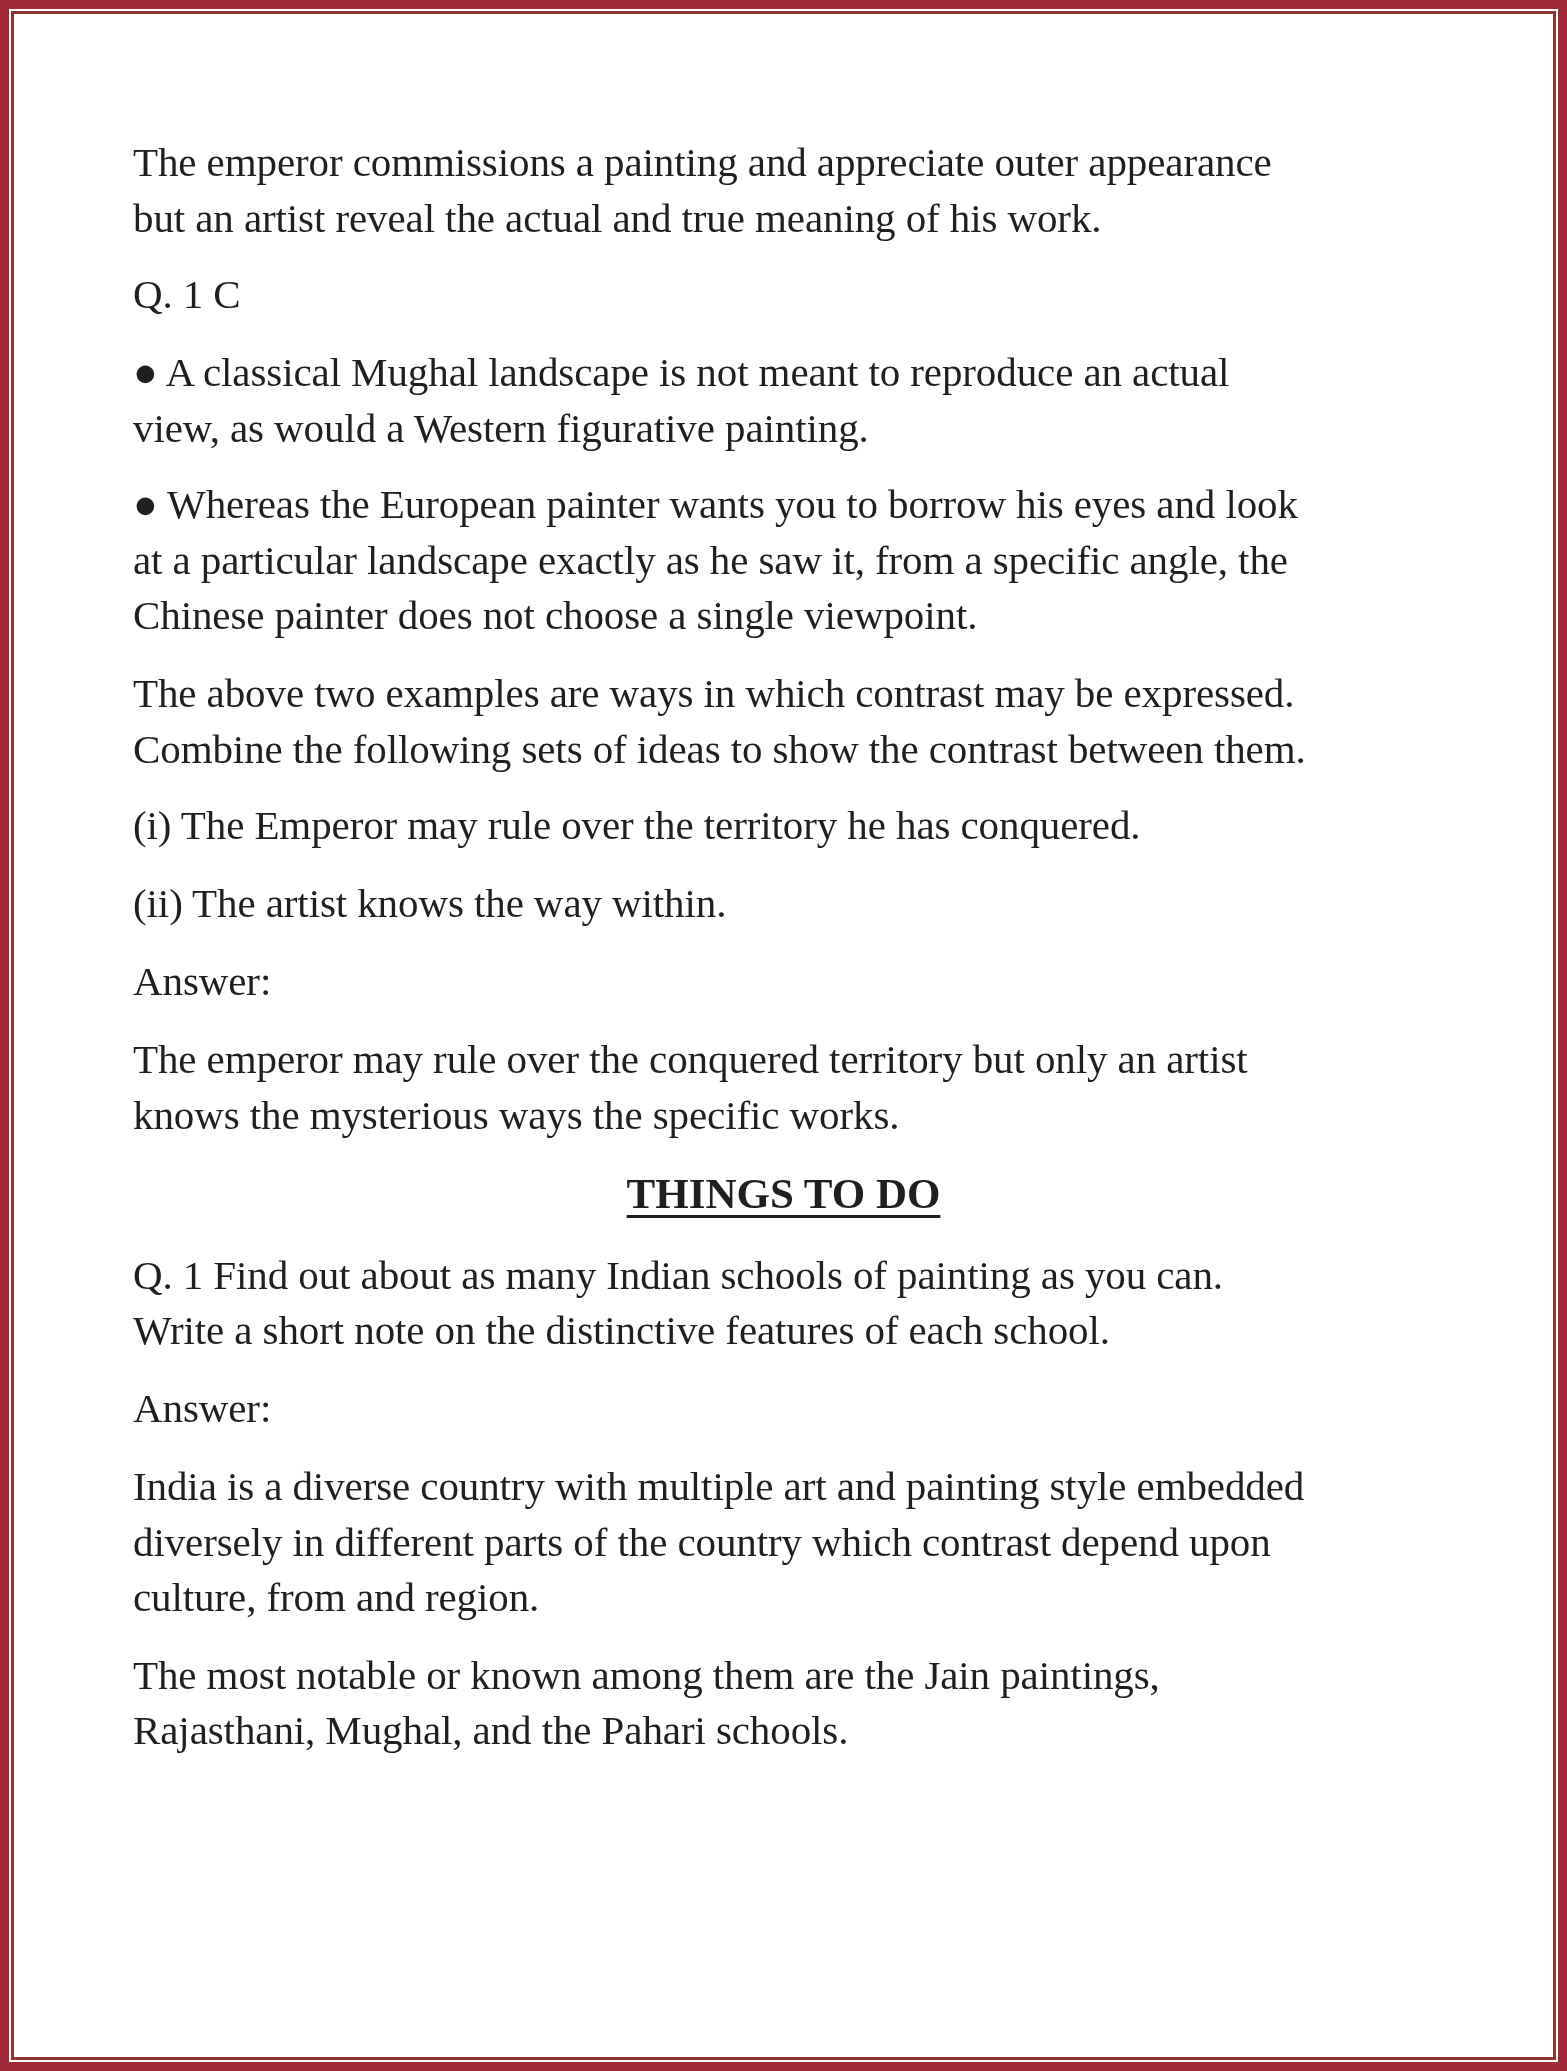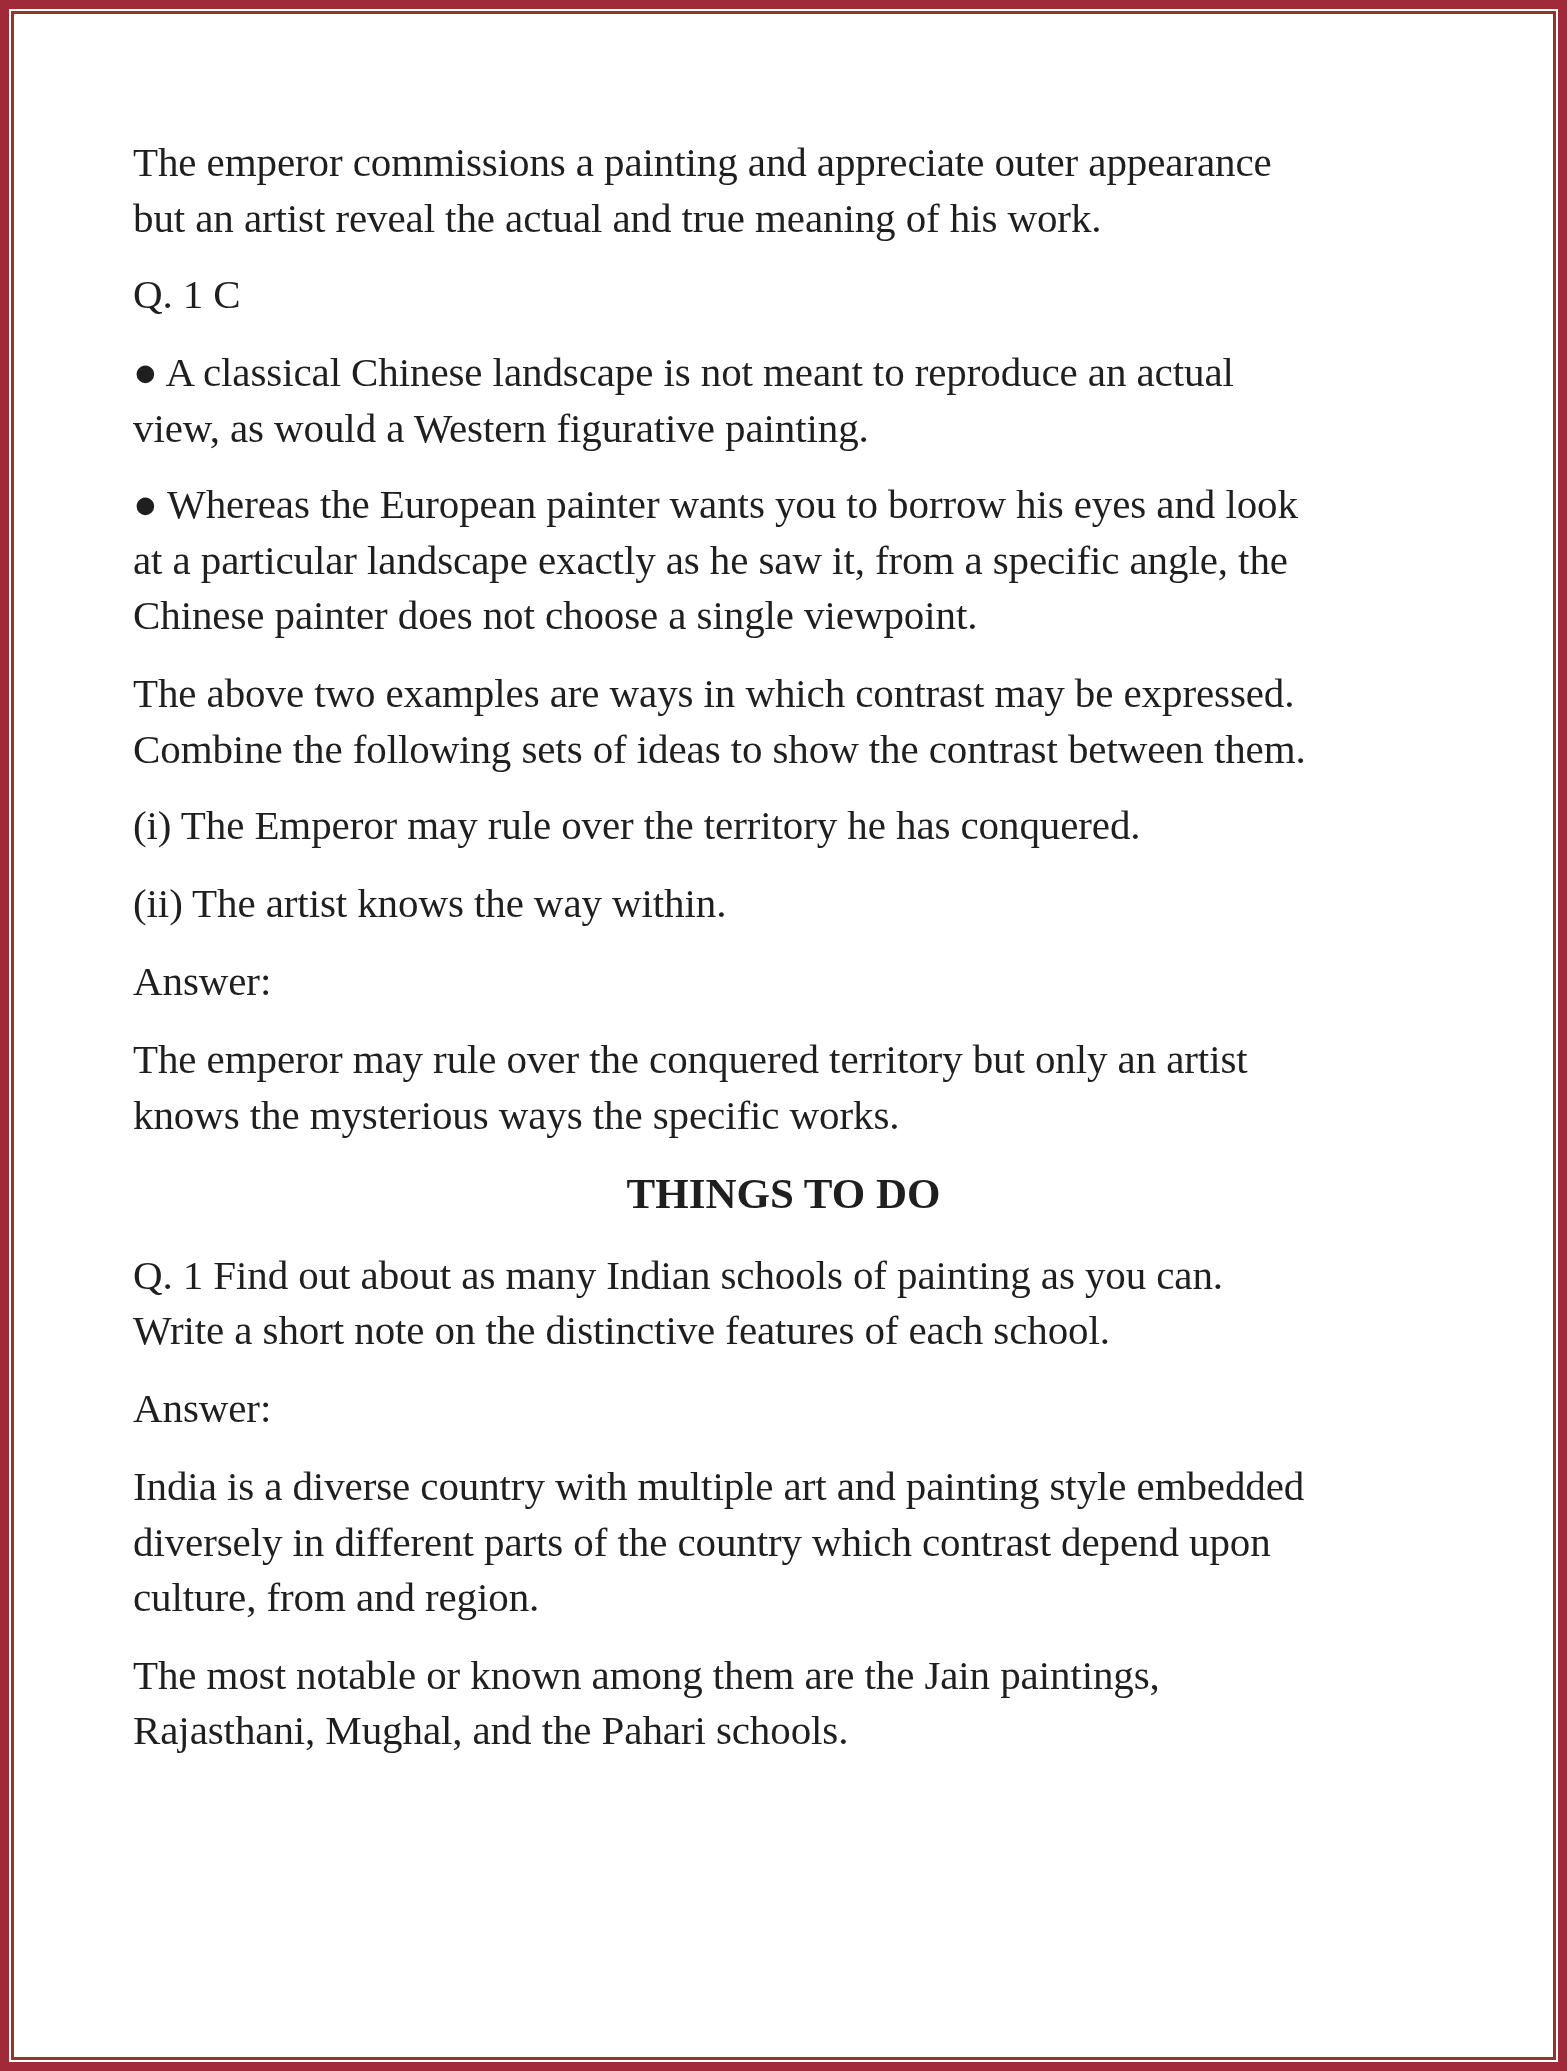--- a/index.html
+++ b/index.html
@@ -24,41 +24,41 @@
     position: absolute; left: 133px;
     font-size: 41px; line-height: 41px; white-space: nowrap;
     letter-spacing: -0.1px;
   }
   .heading {
     position: absolute; left: 0; width: 1567px; text-align: center;
     font-size: 43px; line-height: 43px; font-weight: bold;
     white-space: nowrap;
   }
   .heading span {
-    text-decoration-thickness: 3px;
+    text-decoration: underline; text-decoration-thickness: 3px;
     text-underline-offset: 7px;
     text-align: center;
   }
 </style>
 </head>
 <body>
 
 <div class="page">
   <div class="frame-outer"></div>
   <div class="frame-inner"></div>
 
   <div>
     <div class="line" style="top:142px">The emperor commissions a painting and appreciate outer appearance</div>
     <div class="line" style="top:198px">but an artist reveal the actual and true meaning of his work.</div>
   </div>
 
   <div class="line" style="top:274px">Q. 1 C</div>
 
   <div>
-    <div class="line" style="top:352px">● A classical Chinese landscape is not meant to reproduce an actual</div>
+    <div class="line" style="top:352px">● A classical Mughal landscape is not meant to reproduce an actual</div>
     <div class="line" style="top:408px">view, as would a Western figurative painting.</div>
   </div>
 
   <div>
     <div class="line" style="top:484px">● Whereas the European painter wants you to borrow his eyes and look</div>
     <div class="line" style="top:540px">at a particular landscape exactly as he saw it, from a specific angle, the</div>
     <div class="line" style="top:595px">Chinese painter does not choose a single viewpoint.</div>
   </div>
 
   <div>

